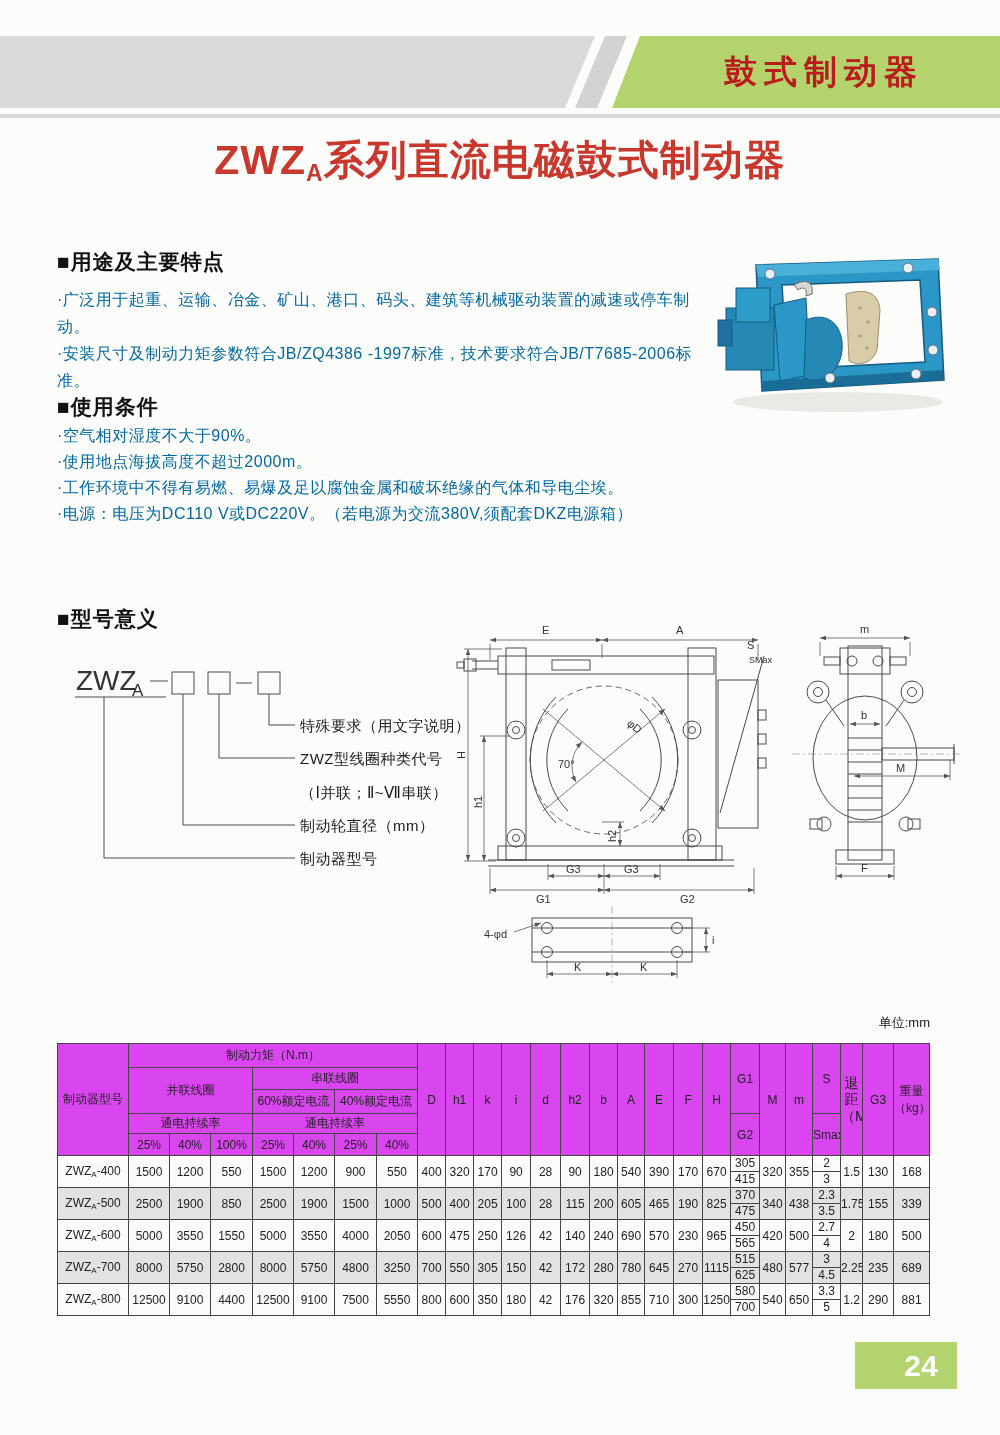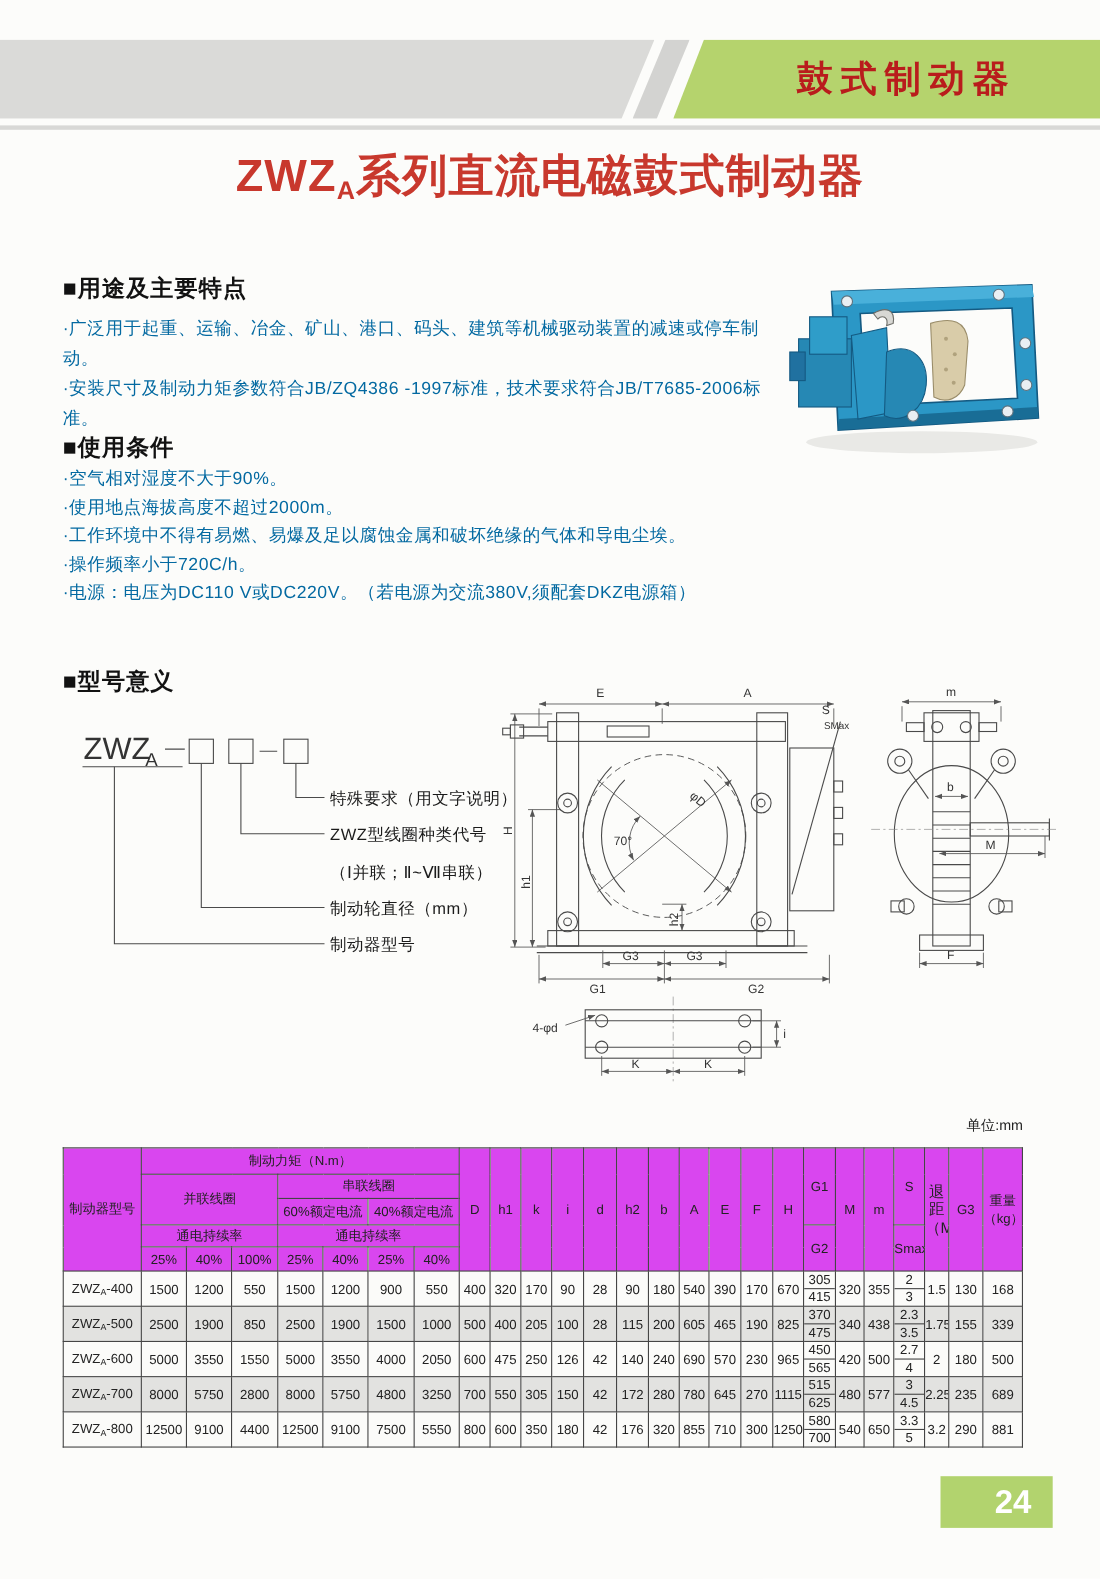--- a/index.html
+++ b/index.html
@@ -93,21 +93,20 @@
     <circle cx="223" cy="100" r="5" fill="#e9eff3" stroke="#5e717d"></circle>
     <circle cx="120" cy="128" r="5" fill="#e9eff3" stroke="#5e717d"></circle>
     <circle cx="206" cy="124" r="5" fill="#e9eff3" stroke="#5e717d"></circle>
   </svg>
 
   <div class="h" style="top:393px;">■使用条件</div>
   <div class="para" style="top:423px;width:900px;line-height:26px;">
     <div>·空气相对湿度不大于90%。</div>
     <div>·使用地点海拔高度不超过2000m。</div>
     <div>·工作环境中不得有易燃、易爆及足以腐蚀金属和破坏绝缘的气体和导电尘埃。</div>
-    <div>·操作频率小于720C/h。</div>
     <div>·电源：电压为DC110 V或DC220V。（若电源为交流380V,须配套DKZ电源箱）</div>
   </div>
 
   <div class="h" style="top:605px;">■型号意义</div>
 
   <svg style="left:70px;top:648px;" width="420" height="240" viewBox="0 0 420 240">
     <text x="6" y="42" font-size="28" fill="#1b1b1b">ZWZ</text>
     <text x="62" y="48" font-size="17" fill="#1b1b1b">A</text>
     <line x1="80" y1="33" x2="98" y2="33" class="ln"></line>
     <rect x="102" y="24" width="22" height="22" class="ln"></rect>
@@ -523,21 +522,21 @@
         <td class="stack">
               <div class="top">580</div>
               <div>700</div>
             </td>
         <td>540</td>
         <td>650</td>
         <td class="stack">
               <div class="top">3.3</div>
               <div>5</div>
             </td>
-        <td>3.2</td>
+        <td>1.2</td>
         <td>290</td>
         <td>881</td>
       </tr>
     </tbody>
   </table>
   </div>
 
   <div class="pageno">24</div>
 
 </div>

